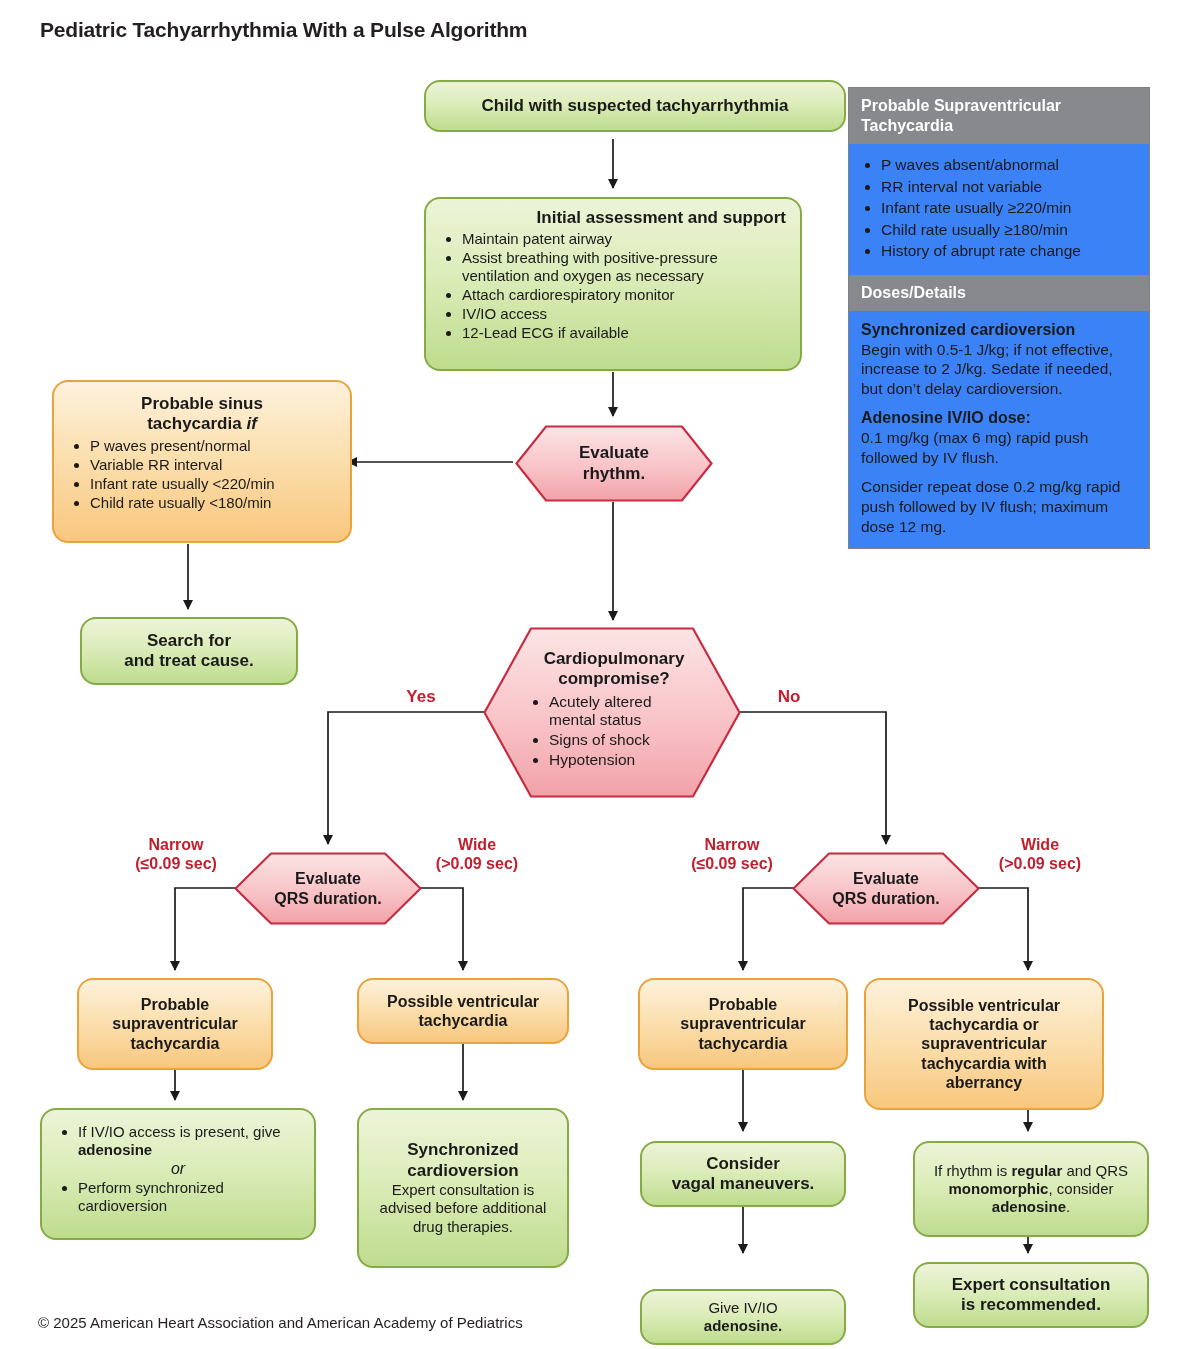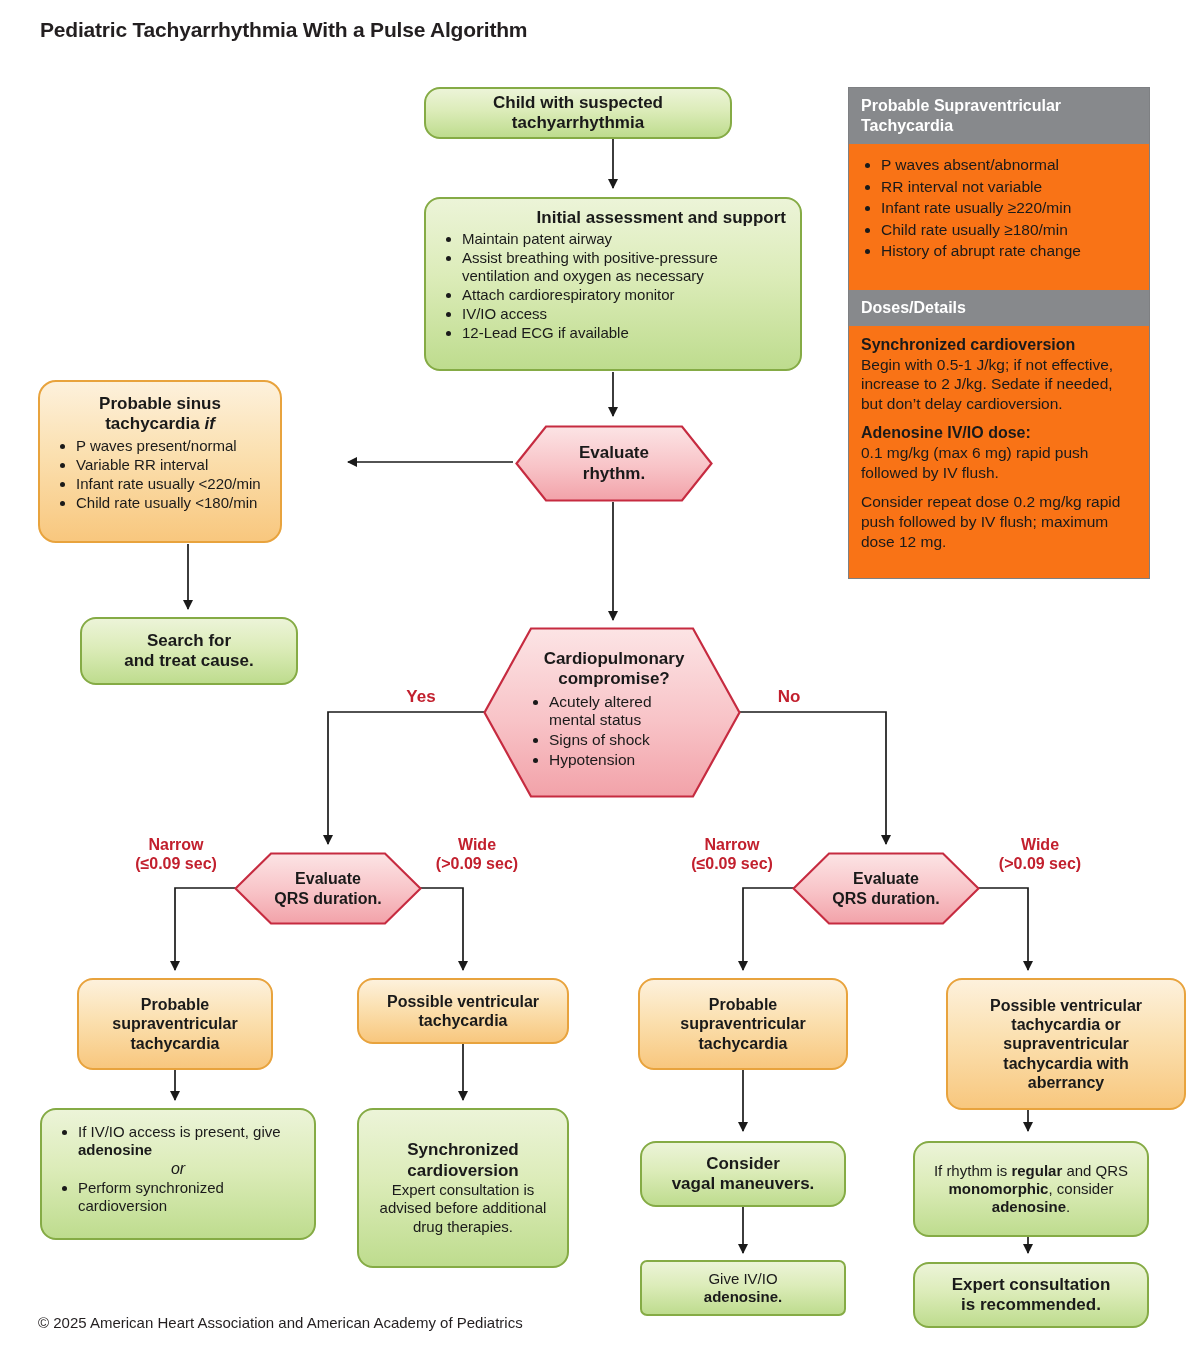--- a/index.html
+++ b/index.html
@@ -20,21 +20,21 @@
   ul.blist li{margin:1px 0;line-height:1.2;}
   
   .hexwrap{box-sizing:border-box;}
   .hexwrap svg{position:absolute;left:0;top:0;}
   .hexcontent{position:absolute;left:0;top:0;right:0;bottom:0;}
   
   .redlbl{color:#c2202e;font-weight:bold;text-align:center;line-height:1.2;}
   
   #sidebar{left:848px;top:87px;width:302px;border:1.5px solid #7e8083;box-sizing:border-box;background:#ffffff;}
   .sb-header{background:#87898c;color:#ffffff;font-weight:bold;font-size:16px;line-height:1.25;padding:8px 12px;}
-  .sb-section{padding:9px 12px 27px 12px;background:#f97316;font-size:15.5px;line-height:1.26;}
+  .sb-section{padding:9px 12px 12px 12px;background:#3b82f6;font-size:15.5px;line-height:1.26;}
   .sb-section ul{margin:0;padding-left:20px;}
   .sb-section li{margin:2px 0;}
   .sb-block{margin:0 0 10px 0;}
   .sb-block:last-child{margin-bottom:0;}
   .sb-bold{font-weight:bold;font-size:16px;}
   #footer{left:38px;top:1314px;font-size:15px;color:#231f20;}
   .italic{font-style:italic;}
   .or-line{font-style:italic;text-align:center;font-size:16px;margin:1px 0;}
 </style>
 </head>
@@ -69,36 +69,36 @@
       <path d="M463 1044 V1100" marker-end="url(#arrw)"></path>
       <path d="M743 1070 V1131" marker-end="url(#arrw)"></path>
       <path d="M743 1207 V1253" marker-end="url(#arrw)"></path>
       <path d="M1028 1110 V1131" marker-end="url(#arrw)"></path>
       <path d="M1028 1234 V1253" marker-end="url(#arrw)"></path>
     </g>
   </svg>
 
   <div class="abs" id="title">Pediatric Tachyarrhythmia With a Pulse Algorithm</div>
 
-  <div class="abs gbox center-flex b17" style="left:424px;top:87px;width:308px;height:52px;">
+  <div class="abs gbox center-flex b17" style="left:424px;top:80px;width:422px;height:52px;">
     <span>Child with suspected tachyarrhythmia</span>
   </div>
 
   <div class="abs gbox" style="left:424px;top:197px;width:378px;height:174px;padding:9px 14px;">
     <div class="b17" style="text-align:right;">Initial assessment and support</div>
     <ul class="blist t16">
         <li>Maintain patent airway</li>
         <li>Assist breathing with positive-pressure ventilation and oxygen as necessary</li>
         <li>Attach cardiorespiratory monitor</li>
         <li>IV/IO access</li>
         <li>12-Lead ECG if available</li>
       </ul>
   </div>
 
-  <div class="abs obox" style="left:38px;top:380px;width:244px;height:163px;padding:12px 14px;border-radius:18px;">
+  <div class="abs obox" style="left:52px;top:380px;width:300px;height:163px;padding:12px 14px;">
     <div class="b17" style="text-align:center;">Probable sinus</div>
     <div class="b17" style="text-align:center;"><span>tachycardia </span><span class="italic">if</span></div>
     <ul class="blist t16">
         <li>P waves present/normal</li>
         <li>Variable RR interval</li>
         <li>Infant rate usually &lt;220/min</li>
         <li>Child rate usually &lt;180/min</li>
       </ul>
   </div>
 
@@ -173,21 +173,21 @@
 
   <div class="abs obox center-flex b16" style="left:77px;top:978px;width:196px;height:92px;padding:6px 14px;">
     <span>Probable supraventricular tachycardia</span>
   </div>
   <div class="abs obox center-flex b16" style="left:357px;top:978px;width:212px;height:66px;padding:0 12px;">
     <span>Possible ventricular tachycardia</span>
   </div>
   <div class="abs obox center-flex b16" style="left:638px;top:978px;width:210px;height:92px;padding:6px 18px;">
     <span>Probable supraventricular tachycardia</span>
   </div>
-  <div class="abs obox center-flex b16" style="left:946px;top:978px;width:240px;height:132px;padding:8px 18px;">
+  <div class="abs obox center-flex b16" style="left:864px;top:978px;width:240px;height:132px;padding:8px 18px;">
     <span>Possible ventricular tachycardia or supraventricular tachycardia with aberrancy</span>
   </div>
 
   <div class="abs gbox" style="left:40px;top:1108px;width:276px;height:132px;padding:12px 14px;">
     <ul class="blist t16" style="margin:0;">
       <li><span>If IV/IO access is present, give </span><b>adenosine</b></li>
     </ul>
     <div class="or-line">or</div>
     <ul class="blist t16" style="margin:0;">
       <li>Perform synchronized cardioversion</li>
@@ -197,21 +197,21 @@
   <div class="abs gbox center-flex" style="left:357px;top:1108px;width:212px;height:160px;padding:8px 12px;">
     <span class="b17">Synchronized</span>
     <span class="b17">cardioversion</span>
     <span class="t16">Expert consultation is advised before additional drug therapies.</span>
   </div>
 
   <div class="abs gbox center-flex b17" style="left:640px;top:1141px;width:206px;height:66px;">
     <span>Consider</span>
     <span>vagal maneuvers.</span>
   </div>
-  <div class="abs gbox center-flex t16" style="left:640px;top:1260px;width:206px;height:56px;border-radius:7px;">
+  <div class="abs gbox center-flex t16" style="left:640px;top:1289px;width:206px;height:56px;">
     <span>Give IV/IO</span>
     <b>adenosine.</b>
   </div>
 
   <div class="abs gbox center-flex t16" style="left:913px;top:1141px;width:236px;height:96px;padding:6px 14px;">
     <span><span>If rhythm is </span><b>regular</b><span> and QRS </span><b>monomorphic</b><span>, consider </span><b>adenosine</b><span>.</span></span>
   </div>
   <div class="abs gbox center-flex b17" style="left:913px;top:1262px;width:236px;height:66px;">
     <span>Expert consultation</span>
     <span>is recommended.</span>

